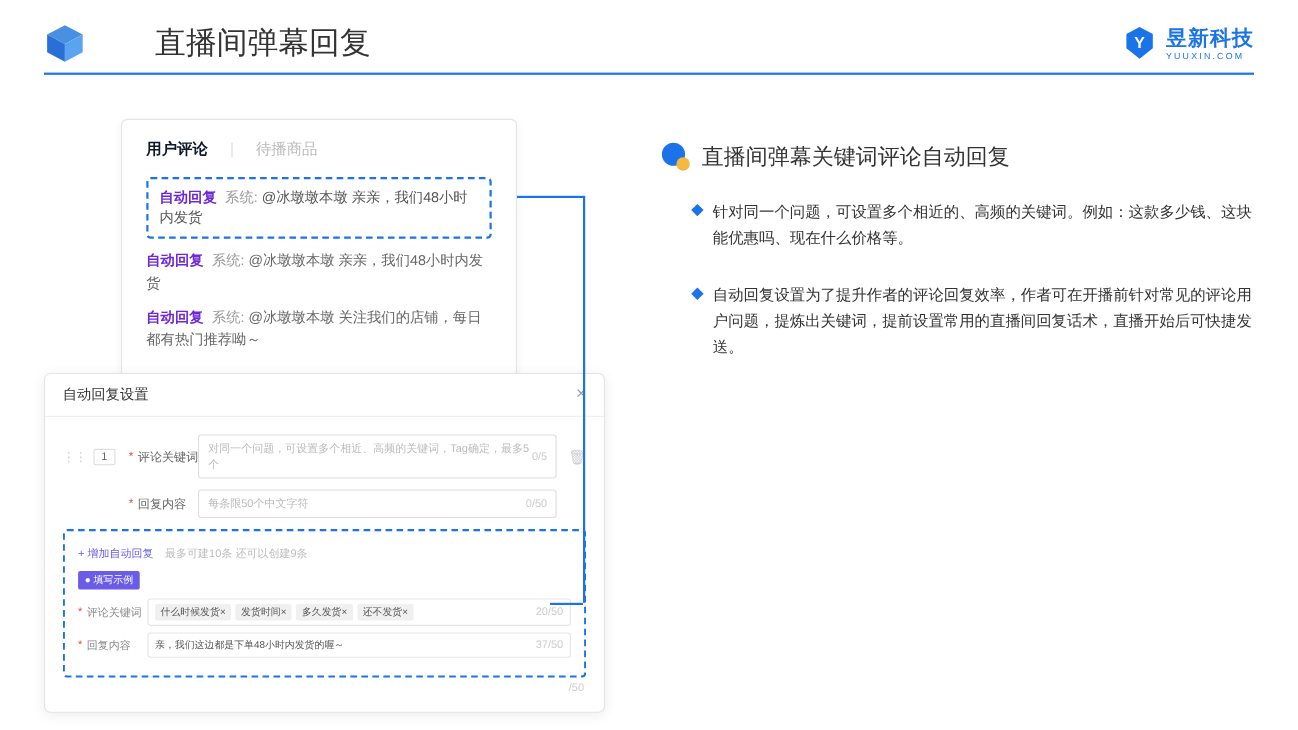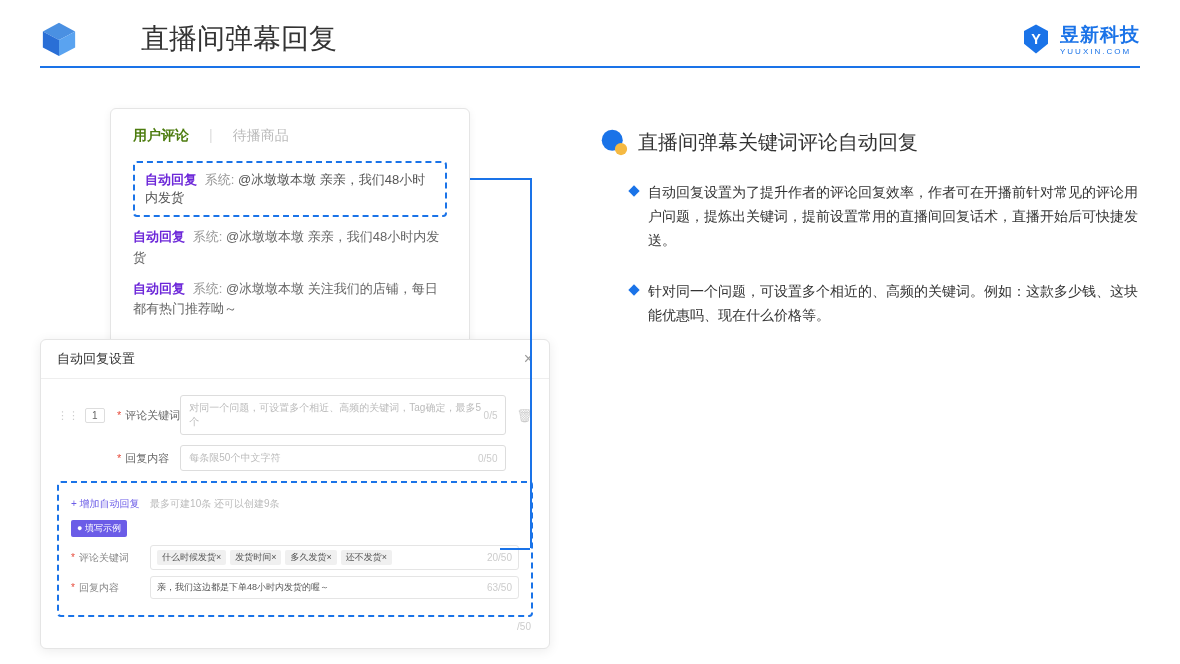--- a/index.html
+++ b/index.html
@@ -13,21 +13,21 @@
 .logo-text { font-size: 19px; color: #1a73e8; font-weight: bold; letter-spacing: 1px; }
 .logo-sub { font-size: 8px; color: #1a73e8; letter-spacing: 2px; display:block; line-height:1; }
 .divider { height: 2px; background: #1a73e8; margin: 0 40px; }
 
 .content { display: flex; padding: 40px; gap: 50px; }
 .left-panel { width: 510px; position: relative; }
 .right-panel { flex: 1; padding-top: 20px; }
 
 .comments-card { background: #fff; border: 1px solid #e5e5e5; border-radius: 6px; box-shadow: 0 2px 8px rgba(0,0,0,0.06); padding: 18px 22px; width: 360px; margin-left: 70px; position: relative; z-index: 1; }
 .tabs { display: flex; gap: 20px; margin-bottom: 16px; font-size: 14px; }
-.tab-active { font-weight: bold; color: #4d7c0f; }
+.tab-active { font-weight: bold; color: #0f172a; }
 .tab-inactive { color: #bbb; }
 .tab-sep { color: #ddd; }
 .comment-box { border: 2px dashed #1a73e8; border-radius: 4px; padding: 8px 10px; font-size: 13px; color: #555; margin-bottom: 10px; position: relative; }
 .comment-row { font-size: 13px; color: #666; margin-bottom: 10px; line-height: 1.6; }
 .tag-reply { color: #6d28d9; font-weight: bold; margin-right: 4px; }
 .sys-label { color: #999; }
 
 .settings-card { background: #fff; border: 1px solid #e5e5e5; border-radius: 6px; box-shadow: 0 2px 12px rgba(0,0,0,0.08); width: 510px; position: relative; z-index: 2; margin-top: -10px; }
 .settings-header { display: flex; justify-content: space-between; align-items: center; padding: 10px 16px; border-bottom: 1px solid #eee; font-size: 13px; color: #333; font-weight: 500; }
 .close-x { color: #999; font-size: 16px; cursor: pointer; }
@@ -40,21 +40,21 @@
 .input-like { flex: 1; border: 1px solid #ddd; border-radius: 3px; padding: 5px 8px; font-size: 10px; color: #bbb; display: flex; justify-content: space-between; align-items: center; }
 .counter { color: #ccc; font-size: 10px; }
 .trash { margin-left: 10px; color: #ccc; font-size: 13px; }
 
 .example-block { border: 2px dashed #1a73e8; border-radius: 4px; padding: 10px 12px; margin-top: 6px; }
 .add-link { color: #6b5ce7; font-size: 10px; margin-bottom: 8px; }
 .add-hint { color: #bbb; font-size: 10px; margin-left: 6px; }
 .purple-tag { background: #6b5ce7; color: #fff; font-size: 9px; padding: 2px 6px; border-radius: 2px; display: inline-block; margin-bottom: 8px; }
 .ex-row { display: flex; align-items: center; font-size: 10px; margin-bottom: 6px; }
 .ex-label { width: 55px; color: #888; }
-.ex-input { flex: 1; border: 1px solid #e5e5e5; border-radius: 3px; padding: 4px 6px; display: flex; align-items: center; gap: 14px; justify-content: space-between; margin-left: 16px; }
+.ex-input { flex: 1; border: 1px solid #e5e5e5; border-radius: 3px; padding: 4px 6px; display: flex; align-items: center; gap: 14px; justify-content: space-between; }
 .chip { background: #f0f0f0; color: #555; font-size: 9px; padding: 1px 5px; border-radius: 2px; }
 .ex-text { color: #555; font-size: 9px; }
 
 .right-title { display: flex; align-items: center; gap: 10px; margin-bottom: 25px; }
 .bubble-icon { width: 28px; height: 28px; }
 .right-title-text { font-size: 20px; color: #333; font-weight: 500; }
 .bullet-item { display: flex; gap: 10px; margin-bottom: 28px; padding-left: 30px; }
 .diamond { width: 8px; height: 8px; background: #1a73e8; transform: rotate(45deg); flex-shrink: 0; margin-top: 6px; }
 .bullet-text { font-size: 14px; color: #333; line-height: 1.7; }
 
@@ -158,40 +158,40 @@
                 <span class="chip">还不发货×</span>
               </div>
               <span class="counter">20/50</span>
             </div>
           </div>
           <div class="ex-row">
             <span class="red-dot">*</span>
             <span class="ex-label">回复内容</span>
             <div class="ex-input">
               <span class="ex-text">亲，我们这边都是下单48小时内发货的喔～</span>
-              <span class="counter">63/50</span>
+              <span class="counter">37/50</span>
             </div>
           </div>
         </div>
         <div style="text-align:right;font-size:10px;color:#ccc;padding:4px 2px 0 0;">/50</div>
       </div>
     </div>
 
   </div>
 
   <div class="right-panel">
     <div class="right-title">
       <svg class="bubble-icon" viewBox="0 0 32 32">
           <circle cx="14" cy="14" r="12" fill="#1a73e8"></circle>
           <circle cx="24" cy="24" r="7" fill="#f5b942"></circle>
         </svg>
       <span class="right-title-text">直播间弹幕关键词评论自动回复</span>
     </div>
     <div class="bullet-item">
       <div class="diamond"></div>
-      <div class="bullet-text">自动回复设置为了提升作者的评论回复效率，作者可在开播前针对常见的评论用户问题，提炼出关键词，提前设置常用的直播间回复话术，直播开始后可快捷发送。</div>
+      <div class="bullet-text">针对同一个问题，可设置多个相近的、高频的关键词。例如：这款多少钱、这块能优惠吗、现在什么价格等。</div>
     </div>
     <div class="bullet-item">
       <div class="diamond"></div>
-      <div class="bullet-text">针对同一个问题，可设置多个相近的、高频的关键词。例如：这款多少钱、这块能优惠吗、现在什么价格等。</div>
+      <div class="bullet-text">自动回复设置为了提升作者的评论回复效率，作者可在开播前针对常见的评论用户问题，提炼出关键词，提前设置常用的直播间回复话术，直播开始后可快捷发送。</div>
     </div>
   </div>
 </div>
 
 </body></html>

